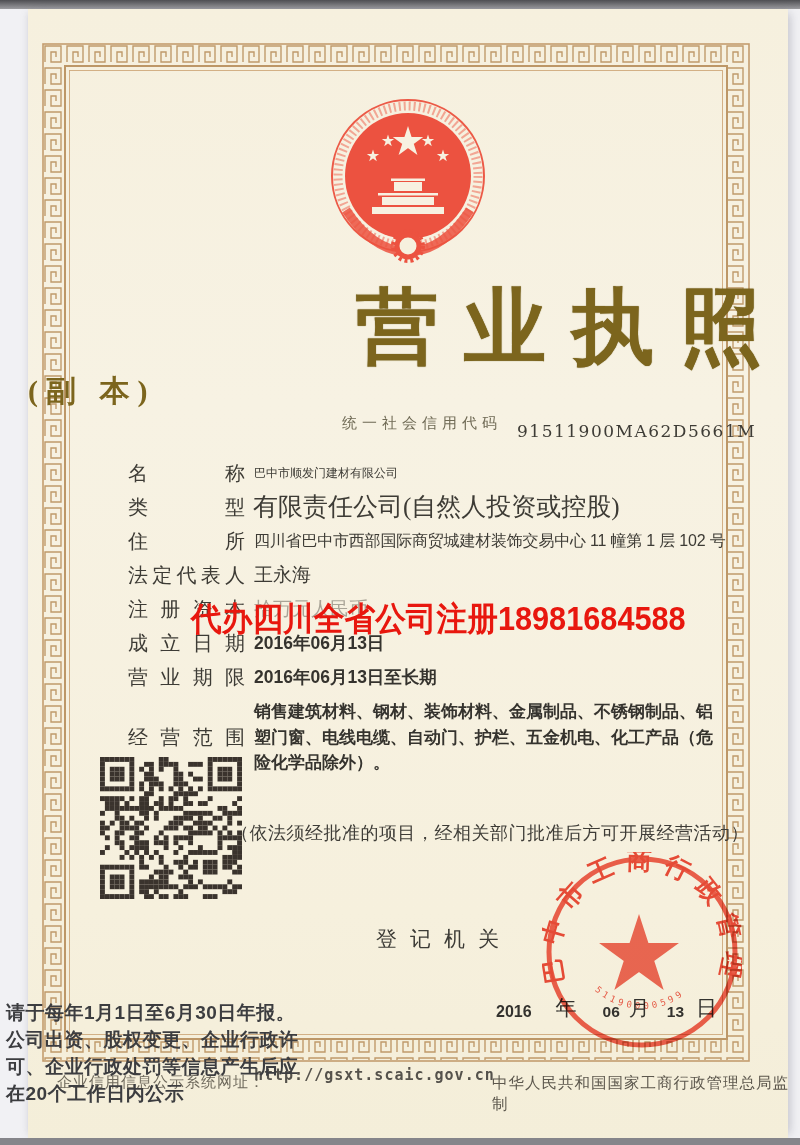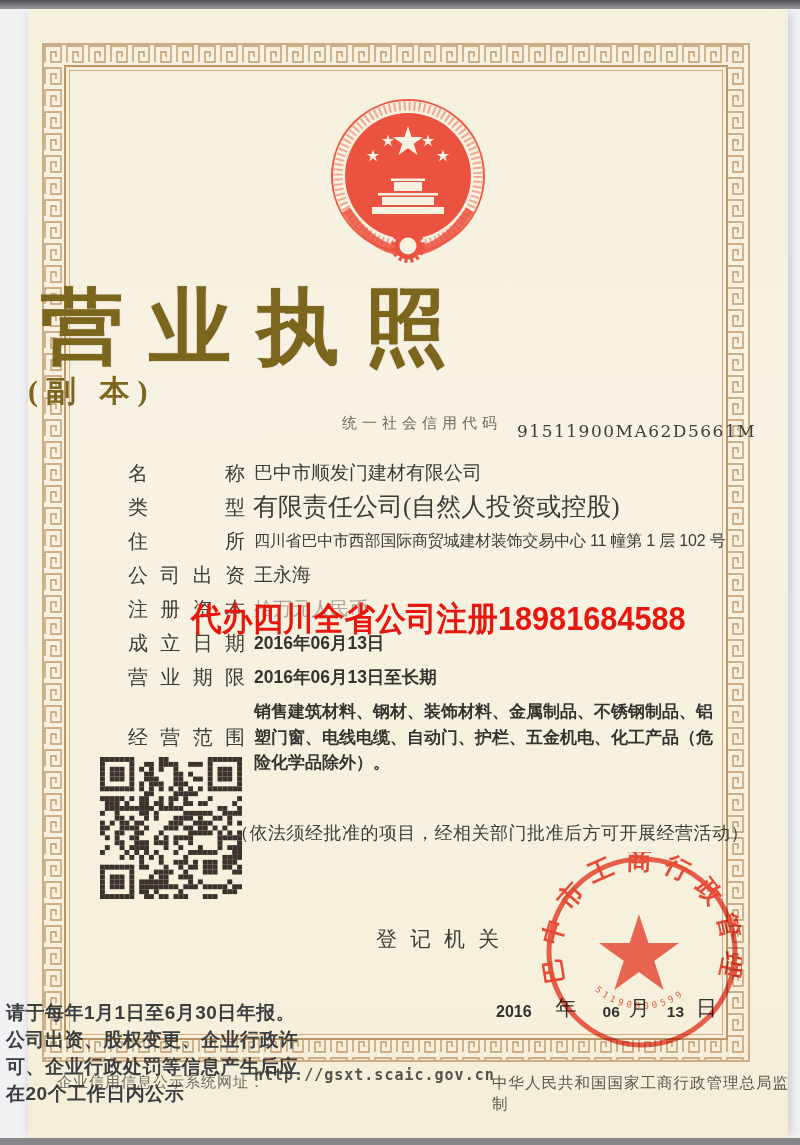--- a/index.html
+++ b/index.html
@@ -6,33 +6,33 @@
   body{width:800px;height:1145px;background:#eef0f2;font-family:"Liberation Serif","DejaVu Serif",serif;}
   .page{position:relative;width:800px;height:1145px;overflow:hidden;background:#f1f1f4;}
   .scan-strip-top{position:absolute;left:0;top:0;width:800px;height:9px;
     background:linear-gradient(180deg,#4e4e52,#9c9ca0);}
   .scan-strip-bottom{position:absolute;left:0;top:1138px;width:800px;height:7px;background:#85858a;}
   .paper{position:absolute;left:28px;top:9px;width:760px;height:1129px;
     background:linear-gradient(180deg,#f6f0de 0%,#f7f2e3 35%,#f6f0dd 80%,#f4eed9 100%);
     box-shadow:6px 0 9px -4px rgba(110,110,125,.35), -4px 0 7px -4px rgba(140,140,155,.3);}
   .frame-svg{position:absolute;left:14px;top:34px;}
   .emblem-svg{position:absolute;left:300px;top:89px;}
-  .title{position:absolute;left:0;top:264px;width:100%;text-align:left;
+  .title{position:absolute;left:0;top:264px;width:100%;text-align:right;
     font-size:82px;font-weight:bold;letter-spacing:26px;padding-left:13px;box-sizing:border-box;
     color:#7c651d;text-shadow:0 0 1px #64500f;}
   .subtitle{position:absolute;left:0;top:362px;width:100%;text-align:left;
     font-size:30px;font-weight:bold;letter-spacing:8px;color:#7c651d;}
   .credit-label{position:absolute;left:314px;top:405px;font-size:15px;letter-spacing:5px;color:#6f6a55;}
   .credit-code{position:absolute;left:489px;top:412px;font-size:17px;letter-spacing:1.5px;color:#3e3c36;
     font-family:"DejaVu Serif","Liberation Serif",serif;}
   .fields{position:absolute;left:100px;top:452px;width:615px;color:#3d3b35;}
   .f-row{display:flex;margin-bottom:10px;font-size:20px;line-height:24px;align-items:center;}
   .f-label{width:117px;flex:none;text-align:justify;text-align-last:justify;color:#3d3b35;}
   .f-value{margin-left:9px;white-space:pre-line;}
-  .v-name{font-size:19px;}
+  .v-name{font-size:12px;}
   .v-type{font-size:25px;margin-left:8px;}
   .v-addr{font-family:"Liberation Sans","DejaVu Sans",sans-serif;font-size:16px;font-weight:500;letter-spacing:-0.2px;line-height:24px;}
   .v-legal{font-size:19px;}
   .v-capital{font-size:19px;opacity:.45;color:#4c483f;}
   .v-date,.v-term{font-family:"Liberation Sans","DejaVu Sans",sans-serif;font-size:17.5px;font-weight:600;color:#35332e;}
   .v-scope{font-family:"Liberation Sans","DejaVu Sans",sans-serif;font-size:17px;font-weight:600;
     line-height:25.5px;color:#35332e;}
   .watermark{position:absolute;left:163px;top:588px;font-family:"Liberation Sans","DejaVu Sans",sans-serif;
     font-size:33px;font-weight:bold;color:#e8170e;white-space:nowrap;
     transform:scaleX(.93);transform-origin:left top;z-index:30;}
@@ -116,21 +116,21 @@
       </div>
       <div class="f-row">
         <div class="f-label">类型</div>
         <div class="f-value v-type">有限责任公司(自然人投资或控股)</div>
       </div>
       <div class="f-row">
         <div class="f-label">住所</div>
         <div class="f-value v-addr">四川省巴中市西部国际商贸城建材装饰交易中心 11 幢第 1 层 102 号</div>
       </div>
       <div class="f-row">
-        <div class="f-label">公司出资</div>
+        <div class="f-label">法定代表人</div>
         <div class="f-value v-legal">王永海</div>
       </div>
       <div class="f-row">
         <div class="f-label">注册资本</div>
         <div class="f-value v-capital">拾万元人民币</div>
       </div>
       <div class="f-row">
         <div class="f-label">成立日期</div>
         <div class="f-value v-date">2016年06月13日</div>
       </div>

